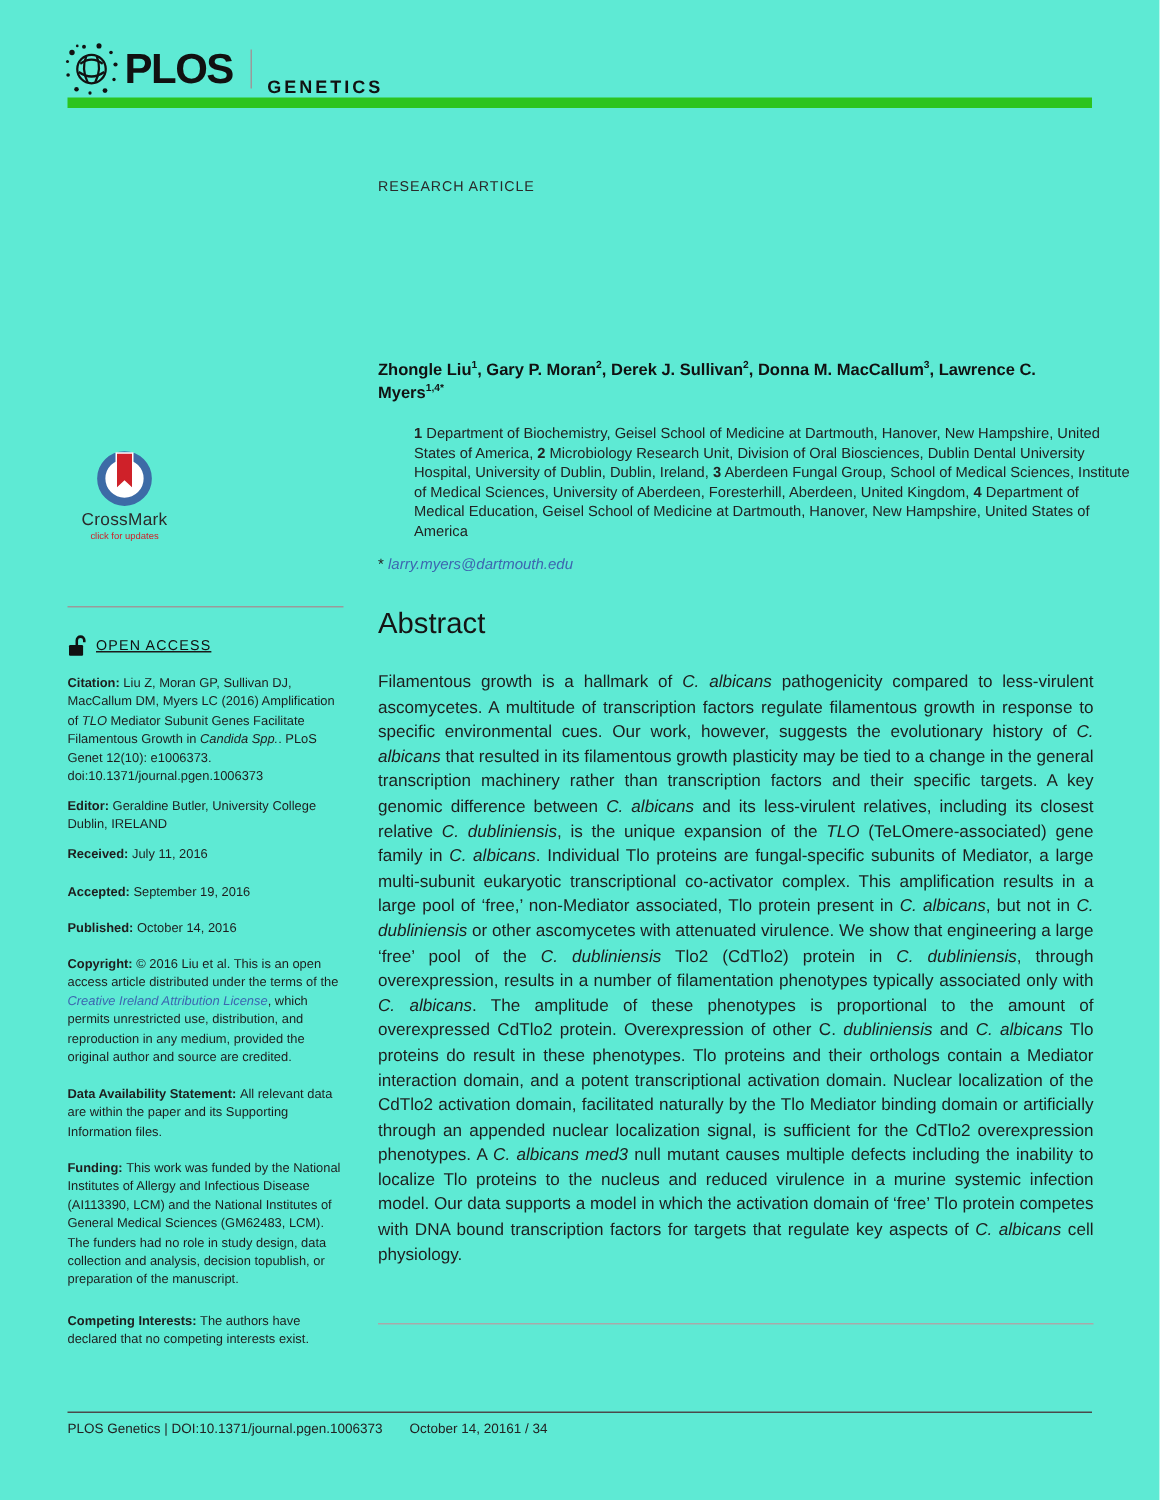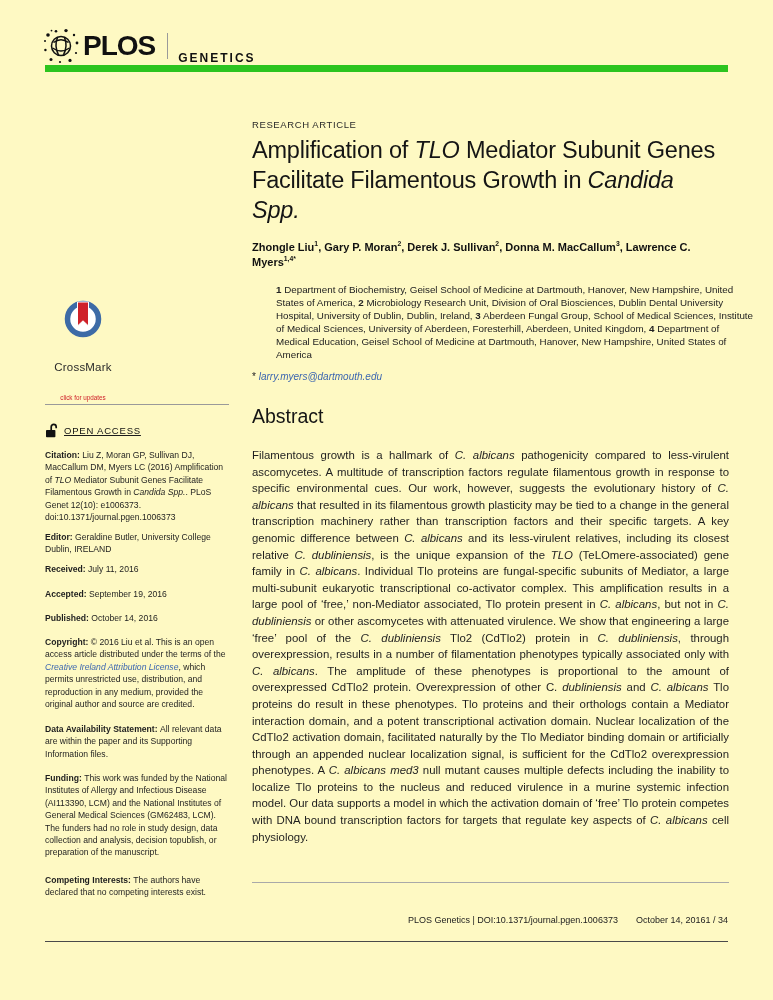--- a/index.html
+++ b/index.html
@@ -5,21 +5,21 @@
   :root{
     --green:#2cc41f;
     --link:#3c66b0;
     --cm-blue:#3d6ba6;
     --cm-red:#cf2129;
     --ink:#1b1b1b;
   }
   *{margin:0;padding:0;box-sizing:border-box;}
   html,body{background:#ffffff;}
   body{font-family:"Liberation Sans","DejaVu Sans",sans-serif;color:var(--ink);}
-  .page{position:relative;width:773px;height:1000px;background:#fef9c3;overflow:hidden;}
+  .page{position:relative;width:773px;height:1000px;background:#5eead4;overflow:hidden;}
 
   
   .masthead{position:absolute;left:43px;top:26px;display:flex;align-items:center;}
   .globe{width:36px;height:36px;margin-right:4px;}
   .wordmark{font-size:28px;font-weight:bold;letter-spacing:-1px;color:#111;}
   .mast-divider{width:1px;height:26px;background:#9a9a9a;margin:0 10px 0 12px;}
   .journal-name{font-size:12px;font-weight:bold;letter-spacing:2px;color:#111;margin-top:25px;}
   .green-rule{position:absolute;left:45px;top:65px;width:683px;height:7px;background:var(--green);}
 
   
@@ -28,33 +28,33 @@
   .authors{position:absolute;left:252px;top:240px;width:478px;font-size:11px;font-weight:bold;line-height:15px;color:#111;}
   .affils{position:absolute;left:252px;top:283px;width:478px;font-size:9.8px;line-height:13px;color:#222;margin-left:24px;}
   .correspond{position:absolute;left:252px;top:371px;width:478px;font-size:10px;color:#222;}
   .abstract-h{position:absolute;left:252px;top:405px;font-size:19.5px;font-weight:400;color:#151515;}
   .abstract-p{position:absolute;left:252px;top:447px;width:477px;font-size:11.4px;line-height:16.6px;text-align:justify;color:#1e1e1e;}
   .abstract-rule{position:absolute;left:252px;top:882px;width:477px;height:1px;background:#a9a9a9;}
 
   
   .sidebar-note{position:absolute;left:45px;width:187px;font-size:8.6px;line-height:12.4px;color:#1e1e1e;}
   .sidebar-rule{position:absolute;left:45px;top:404px;width:184px;height:1px;background:#9a9a9a;}
-  .crossmark{position:absolute;left:47px;top:297px;width:72px;display:flex;flex-direction:column;align-items:center;cursor:pointer;gap:20px;}
+  .crossmark{position:absolute;left:47px;top:297px;width:72px;display:flex;flex-direction:column;align-items:center;cursor:pointer;}
   .cm-title{font-size:11.5px;color:#2b2b2b;margin-top:2px;letter-spacing:.2px;}
   .cm-sub{font-size:6.3px;color:var(--cm-red);margin-top:1px;}
   .open-access{position:absolute;left:45px;top:423px;display:flex;align-items:center;gap:6px;text-decoration:underline;}
   .oa-label{font-size:9.5px;letter-spacing:.8px;color:#111;}
   .bd{font-weight:bold;}
   .it{font-style:italic;}
   .lnk{color:var(--link);font-style:italic;}
   sup{font-size:.62em;line-height:0;vertical-align:super;}
 
   
   .footer-rule{position:absolute;left:45px;top:941px;width:683px;height:1px;background:#4a4a4a;}
-  .footer{position:absolute;left:45px;top:915px;width:683px;display:flex;justify-content:flex-end;font-size:9px;color:#222;}
+  .footer{position:absolute;left:45px;top:947px;width:683px;display:flex;justify-content:flex-start;font-size:9px;color:#222;}
   .footer-left{display:flex;gap:18px;}
 </style>
 </head>
 <body>
 
 <div class="page">
 
   <div class="masthead">
     <svg class="globe" viewBox="0 0 36 36">
       <g fill="none" stroke="#111" stroke-width="1.5">
@@ -108,21 +108,20 @@
   <div class="sidebar-note" style="top:531px"><span class="bd">Editor: </span><span>Geraldine Butler, University College Dublin, IRELAND</span></div>
   <div class="sidebar-note" style="top:563px"><span class="bd">Received: </span><span>July 11, 2016</span></div>
   <div class="sidebar-note" style="top:588px"><span class="bd">Accepted: </span><span>September 19, 2016</span></div>
   <div class="sidebar-note" style="top:612px"><span class="bd">Published: </span><span>October 14, 2016</span></div>
   <div class="sidebar-note" style="top:636px"><span class="bd">Copyright: </span><span>© 2016 Liu et al. This is an open access article distributed under the terms of the </span><span class="lnk">Creative Ireland Attribution License</span><span>, which permits unrestricted use, distribution, and reproduction in any medium, provided the original author and source are credited.</span></div>
   <div class="sidebar-note" style="top:723px"><span class="bd">Data Availability Statement: </span><span>All relevant data are within the paper and its Supporting Information files.</span></div>
   <div class="sidebar-note" style="top:772px"><span class="bd">Funding: </span><span>This work was funded by the National Institutes of Allergy and Infectious Disease (AI113390, LCM) and the National Institutes of General Medical Sciences (GM62483, LCM). The funders had no role in study design, data collection and analysis, decision topublish, or preparation of the manuscript.</span></div>
   <div class="sidebar-note" style="top:874px"><span class="bd">Competing Interests: </span><span>The authors have declared that no competing interests exist.</span></div>
 
   <div class="kicker">RESEARCH ARTICLE</div>
-  <h1 class="title"><span>Amplification of </span><span class="it">TLO</span><span> Mediator Subunit Genes</span><br><span>Facilitate Filamentous Growth in </span><span class="it">Candida</span><br><span class="it">Spp.</span></h1>
   <div class="authors"><span>Zhongle Liu</span><sup>1</sup><span>, Gary P. Moran</span><sup>2</sup><span>, Derek J. Sullivan</span><sup>2</sup><span>, Donna M. MacCallum</span><sup>3</sup><span>, Lawrence C. Myers</span><sup>1,4</sup><sup>*</sup></div>
   <div class="affils"><span class="bd">1</span><span> Department of Biochemistry, Geisel School of Medicine at Dartmouth, Hanover, New Hampshire, United States of America, </span><span class="bd">2</span><span> Microbiology Research Unit, Division of Oral Biosciences, Dublin Dental University Hospital, University of Dublin, Dublin, Ireland, </span><span class="bd">3</span><span> Aberdeen Fungal Group, School of Medical Sciences, Institute of Medical Sciences, University of Aberdeen, Foresterhill, Aberdeen, United Kingdom, </span><span class="bd">4</span><span> Department of Medical Education, Geisel School of Medicine at Dartmouth, Hanover, New Hampshire, United States of America</span></div>
   <div class="correspond">
     <span>*</span>
     <span class="lnk">larry.myers@dartmouth.edu</span>
   </div>
 
   <h2 class="abstract-h">Abstract</h2>
   <p class="abstract-p"><span>Filamentous growth is a hallmark of </span><span class="it">C. albicans</span><span> pathogenicity compared to less-virulent ascomycetes. A multitude of transcription factors regulate filamentous growth in response to specific environmental cues. Our work, however, suggests the evolutionary history of </span><span class="it">C. albicans</span><span> that resulted in its filamentous growth plasticity may be tied to a change in the general transcription machinery rather than transcription factors and their specific targets. A key genomic difference between </span><span class="it">C. albicans</span><span> and its less-virulent relatives, including its closest relative </span><span class="it">C. dubliniensis</span><span>, is the unique expansion of the </span><span class="it">TLO</span><span> (TeLOmere-associated) gene family in </span><span class="it">C. albicans</span><span>. Individual Tlo proteins are fungal-specific subunits of Mediator, a large multi-subunit eukaryotic transcriptional co-activator complex. This amplification results in a large pool of ‘free,’ non-Mediator associated, Tlo protein present in </span><span class="it">C. albicans</span><span>, but not in </span><span class="it">C. dubliniensis</span><span> or other ascomycetes with attenuated virulence. We show that engineering a large ‘free’ pool of the </span><span class="it">C. dubliniensis</span><span> Tlo2 (CdTlo2) protein in </span><span class="it">C. dubliniensis</span><span>, through overexpression, results in a number of filamentation phenotypes typically associated only with </span><span class="it">C. albicans</span><span>. The amplitude of these phenotypes is proportional to the amount of overexpressed CdTlo2 protein. Overexpression of other C. </span><span class="it">dubliniensis</span><span> and </span><span class="it">C. albicans</span><span> Tlo proteins do result in these phenotypes. Tlo proteins and their orthologs contain a Mediator interaction domain, and a potent transcriptional activation domain. Nuclear localization of the CdTlo2 activation domain, facilitated naturally by the Tlo Mediator binding domain or artificially through an appended nuclear localization signal, is sufficient for the CdTlo2 overexpression phenotypes. A </span><span class="it">C. albicans med3</span><span> null mutant causes multiple defects including the inability to localize Tlo proteins to the nucleus and reduced virulence in a murine systemic infection model. Our data supports a model in which the activation domain of ‘free’ Tlo protein competes with DNA bound transcription factors for targets that regulate key aspects of </span><span class="it">C. albicans</span><span> cell physiology.</span></p>
   <div class="abstract-rule"></div>

